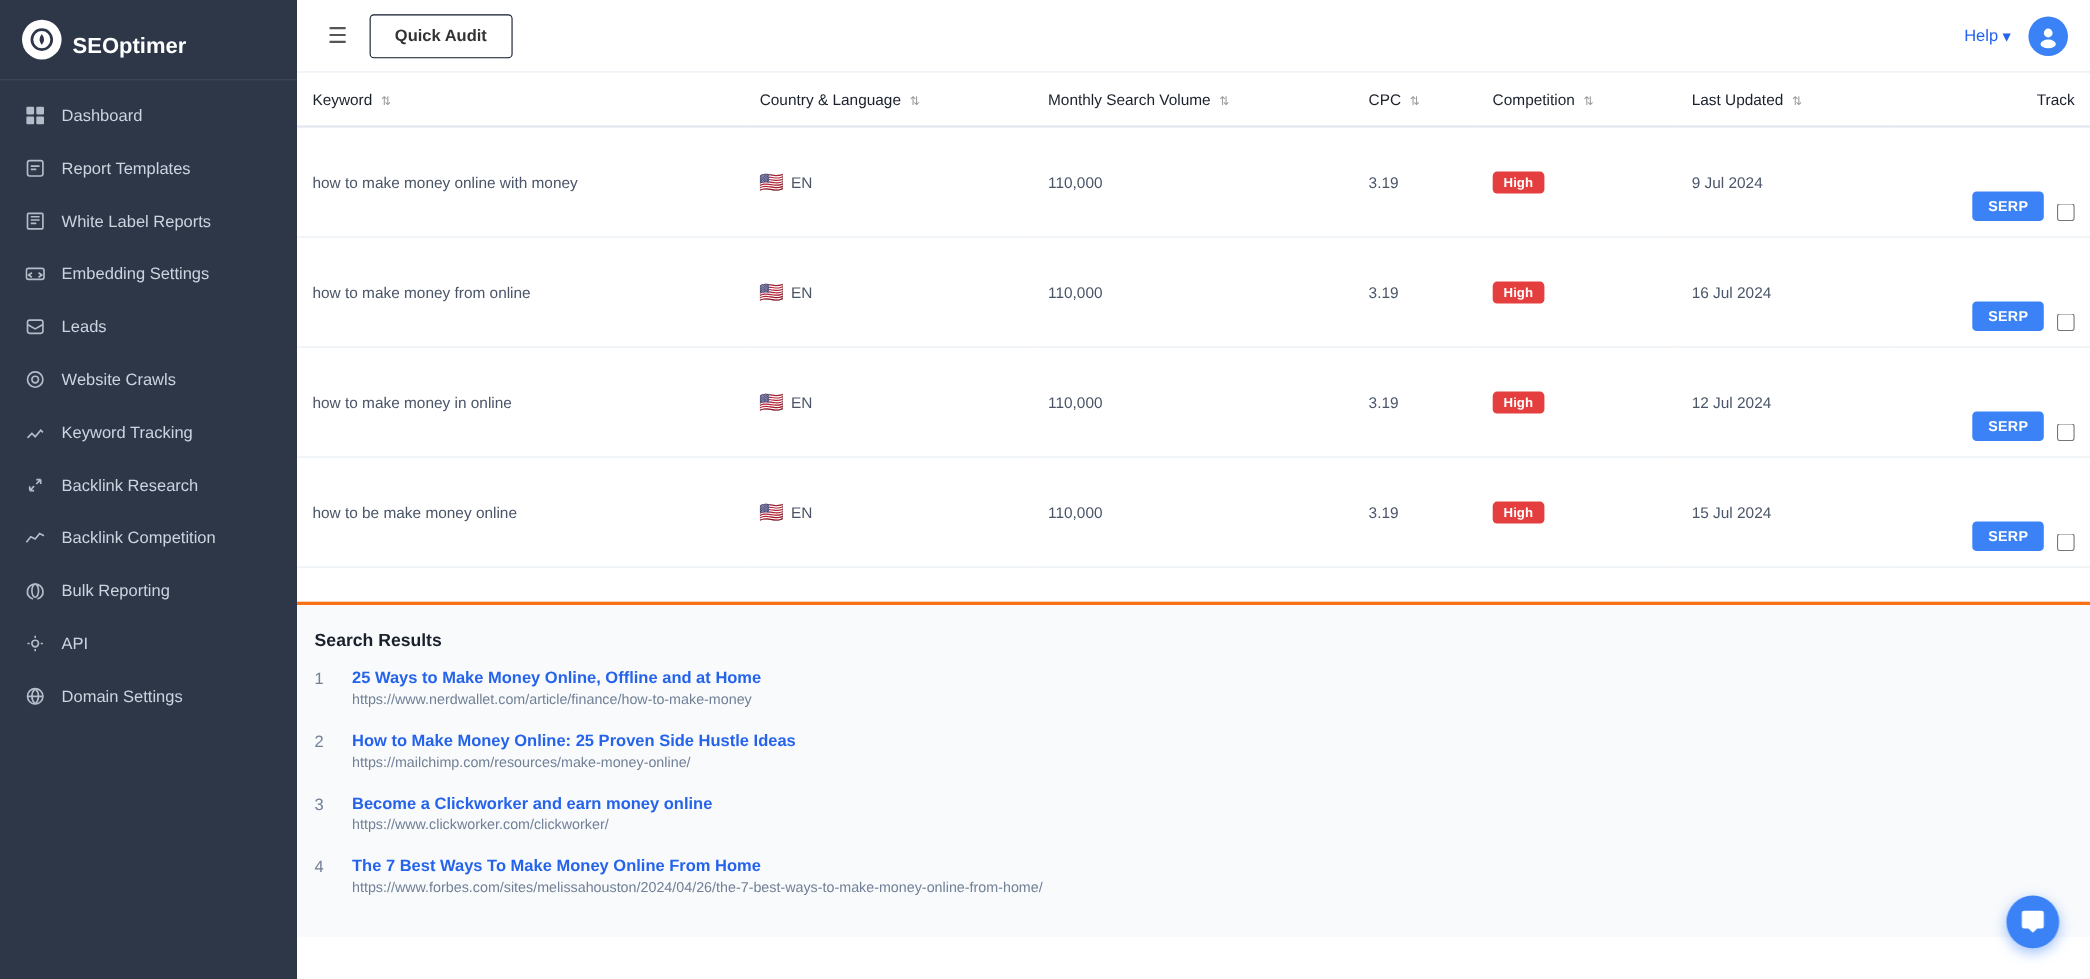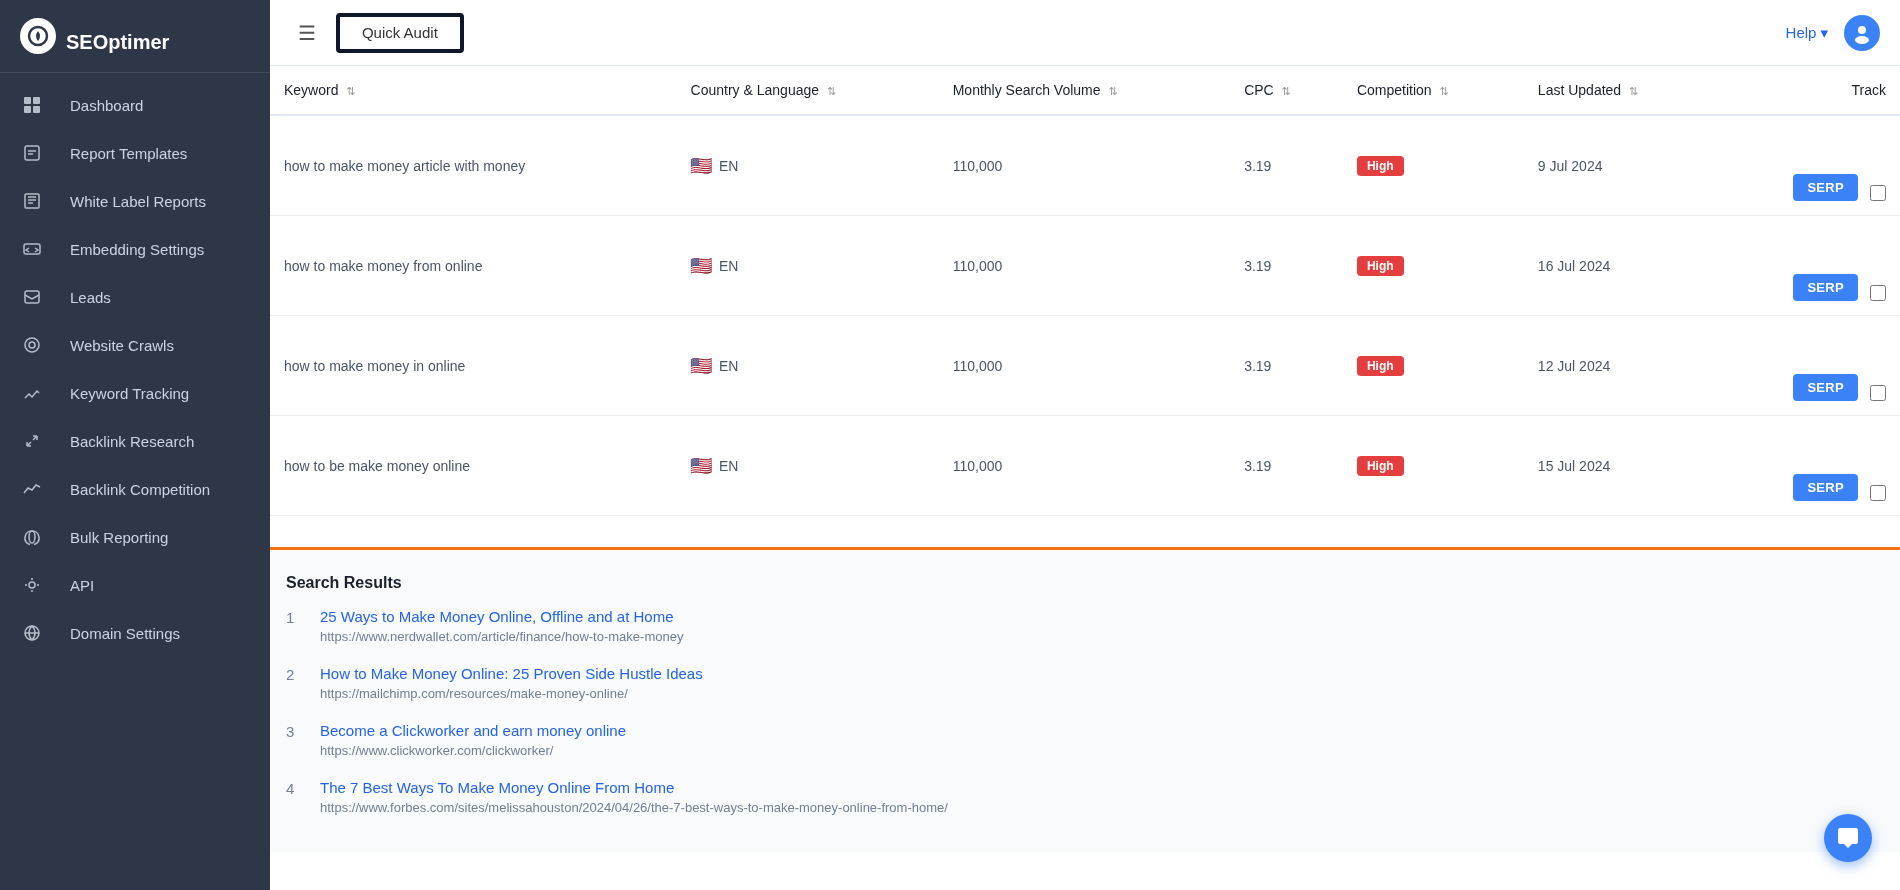--- a/index.html
+++ b/index.html
@@ -34,21 +34,21 @@
     }
     .sidebar-logo-text {
       font-size: 20px;
       font-weight: 700;
       color: #fff;
     }
     .sidebar-nav { flex: 1; padding: 8px 0; }
     .nav-item {
       display: flex;
       align-items: center;
-      gap: 28px;
+      gap: 14px;
       padding: 14px 22px;
       color: #cbd5e0;
       font-size: 15px;
       cursor: pointer;
       transition: background 0.15s;
     }
     .nav-item.active {
       background: rgba(255,255,255,0.12);
       color: #fff;
       font-weight: 600;
@@ -96,26 +96,26 @@
       padding: 0 14px;
       font-size: 14px;
       color: #888;
       background: #f9f9f9;
       outline: none;
     }
     .quick-audit-btn {
       height: 40px;
       padding: 0 22px;
       background: #fff;
-      border: 4px solid #0f172a;
+      border: 1px solid #0f172a;
       border-radius: 4px;
       font-size: 15px;
       color: #333;
       cursor: pointer;
-      font-weight: 400;
+      font-weight: 700;
     }
     .topbar-right {
       margin-left: auto;
       display: flex;
       align-items: center;
       gap: 16px;
     }
     .help-btn {
       color: #2563eb;
       font-size: 15px;
@@ -241,21 +241,21 @@
     .serp-num {
       font-size: 15px;
       color: #718096;
       min-width: 20px;
       padding-top: 1px;
     }
     .serp-info { flex: 1; }
     .serp-title {
       font-size: 15px;
       color: #2563eb;
-      font-weight: 400;
+      font-weight: 700;
       cursor: pointer;
       text-decoration: none;
       display: block;
       margin-bottom: 2px;
     }
     .serp-url {
       font-size: 13px;
       color: #718096;
     }
 
@@ -452,21 +452,21 @@
             <span>Last Updated</span>
             <span class="sort-icon">⇅</span>
           </th>
           <th class="track-col">
             <span>Track</span>
           </th>
         </tr>
       </thead>
       <tbody id="table-body">
       <tr>
-    <td>how to make money article with money</td>
+    <td>how to make money online with money</td>
     <td>
       <div class="flag-cell">
         <span class="flag">🇺🇸</span>
         <span>EN</span>
       </div>
     </td>
     <td>110,000</td>
     <td>3.19</td>
     <td>
       <span class="badge-high">High</span>

